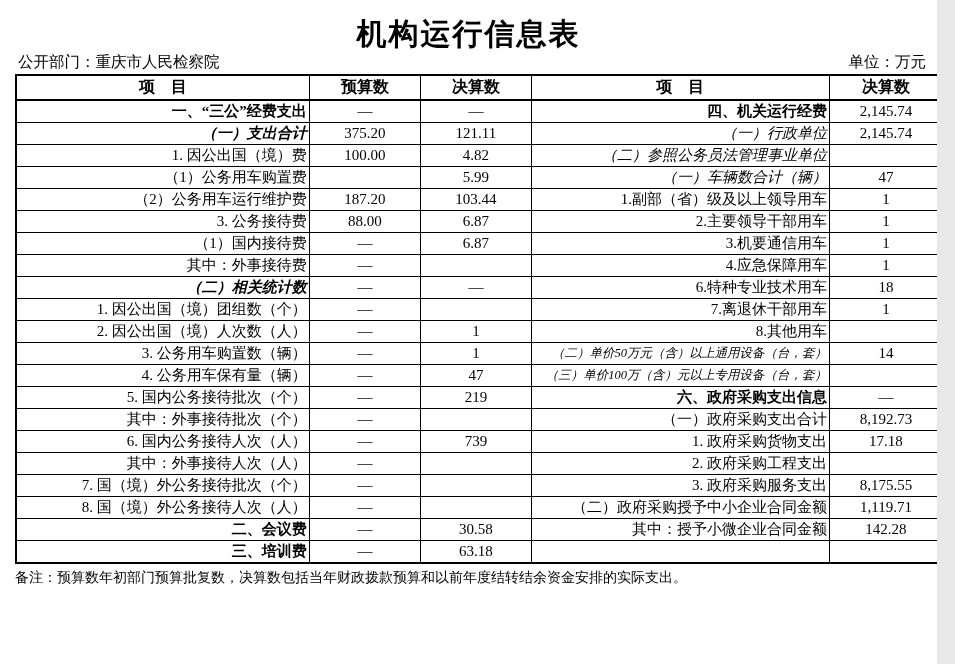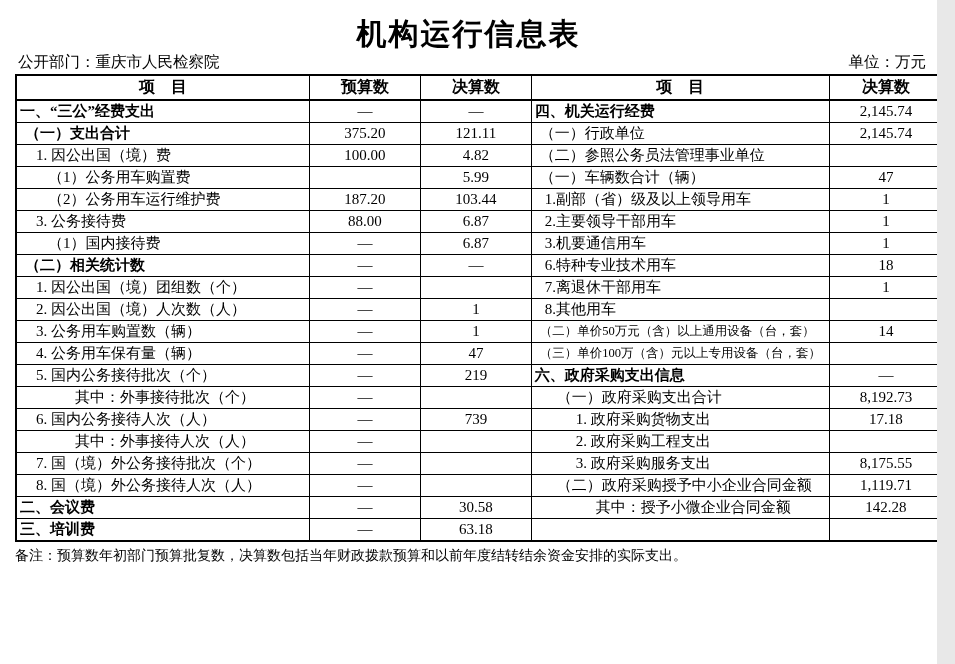--- a/index.html
+++ b/index.html
@@ -50,25 +50,25 @@
   }
   table.info thead th{
     height:23px;
     font-size:16px;
     font-weight:bold;
     text-align:center;
     border-bottom:2px solid #000;
   }
   table.info td{height:21px;}
   td.num{text-align:center;}
-  td.item{text-align:left;}
+  td.item{text-align:right;}
   .b{font-weight:bold;}
   .sm{font-size:12.5px !important;}
   .lv0{padding-left:3px !important;}
-  .lv1{padding-left:8px !important;}
+  .lv1{padding-left:8px !important;font-style:italic;}
   .lv2{padding-left:13px !important;}
   .lv3{padding-left:19px !important;margin-left:11px;}
   .lv4{padding-left:25px !important;}
   .lv5{padding-left:31px !important;}
   .lv6{padding-left:44px !important;}
   .lv7{padding-left:58px !important;}
   .lv8{padding-left:64px !important;}
   .footnote{
     margin:4px 0 0 15px;
     font-size:14px;
@@ -149,20 +149,27 @@
     <td class="num">1</td>
   </tr>
         <tr>
     <td class="item lv5">（1）国内接待费</td>
     <td class="num">—</td>
     <td class="num">6.87</td>
     <td class="item lv2">3.机要通信用车</td>
     <td class="num">1</td>
   </tr>
         <tr>
+    <td class="item lv7">其中：外事接待费</td>
+    <td class="num">—</td>
+    <td class="num"></td>
+    <td class="item lv2">4.应急保障用车</td>
+    <td class="num">1</td>
+  </tr>
+        <tr>
     <td class="item lv1 b">（二）相关统计数</td>
     <td class="num">—</td>
     <td class="num">—</td>
     <td class="item lv2">6.特种专业技术用车</td>
     <td class="num">18</td>
   </tr>
         <tr>
     <td class="item lv3">1. 因公出国（境）团组数（个）</td>
     <td class="num">—</td>
     <td class="num"></td>

